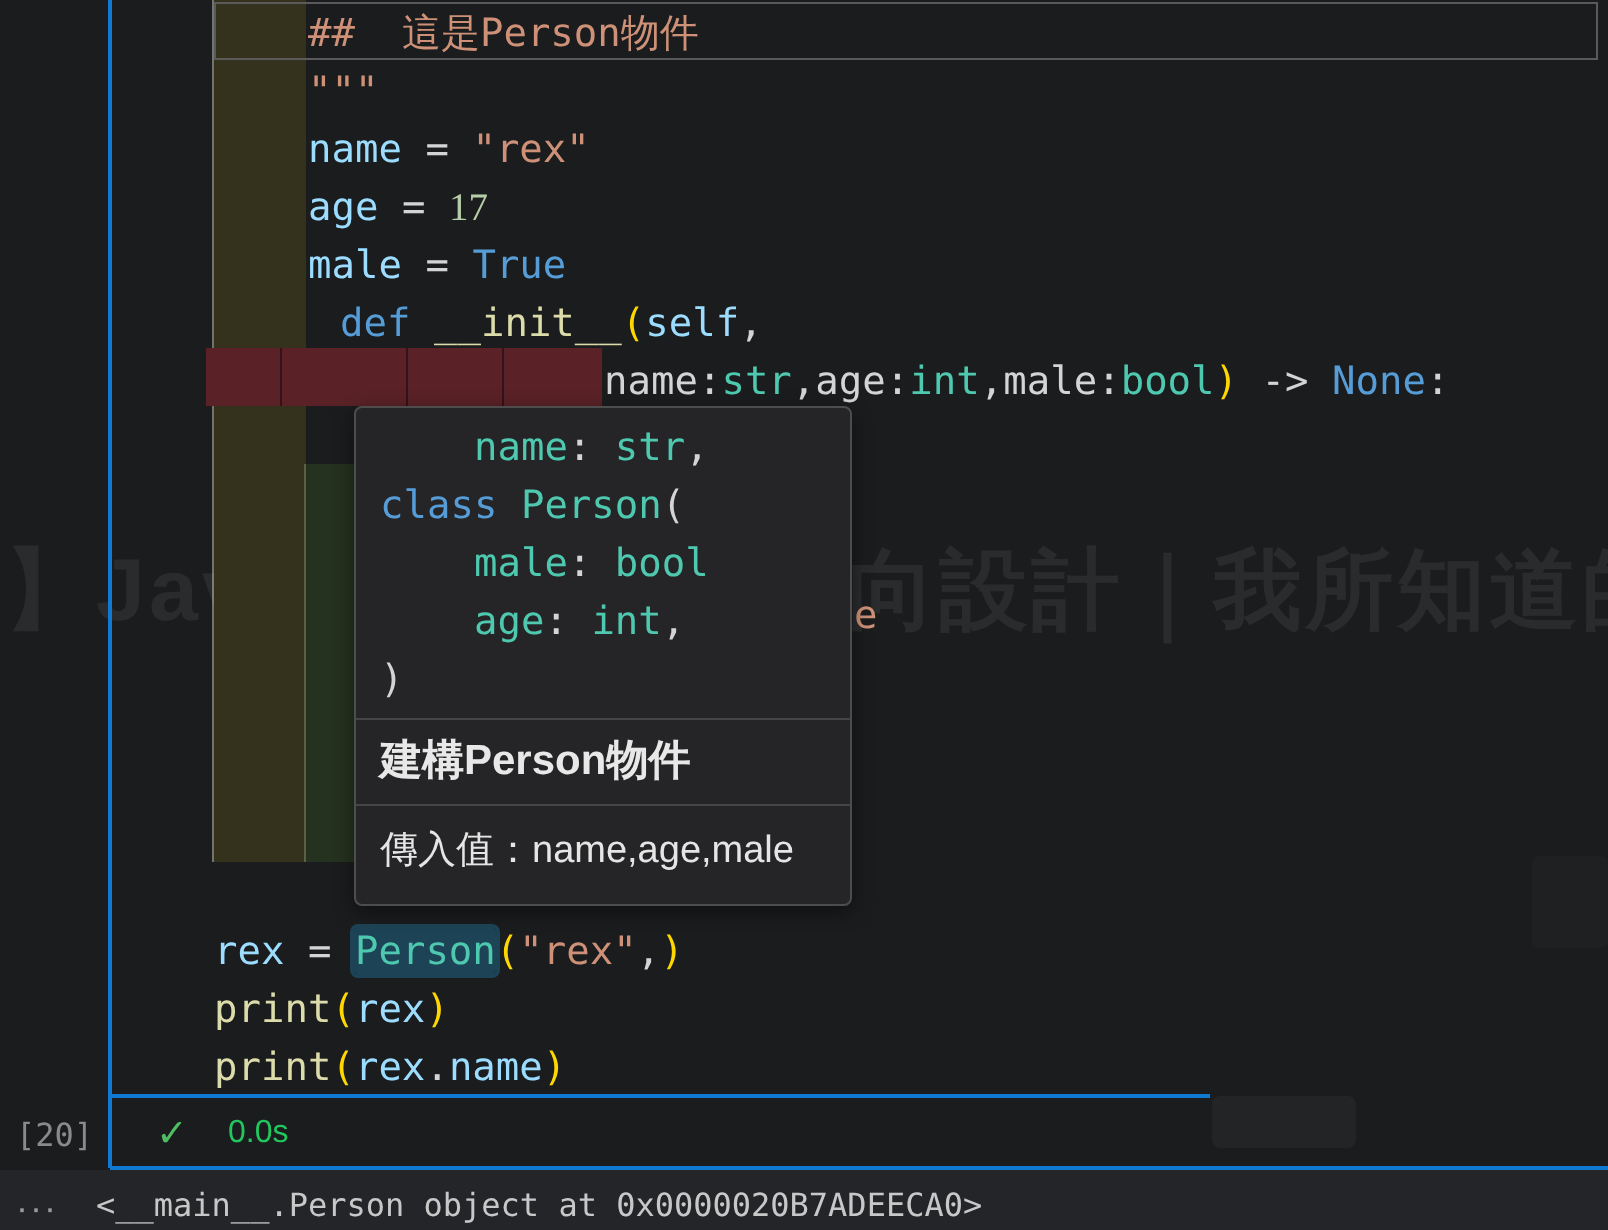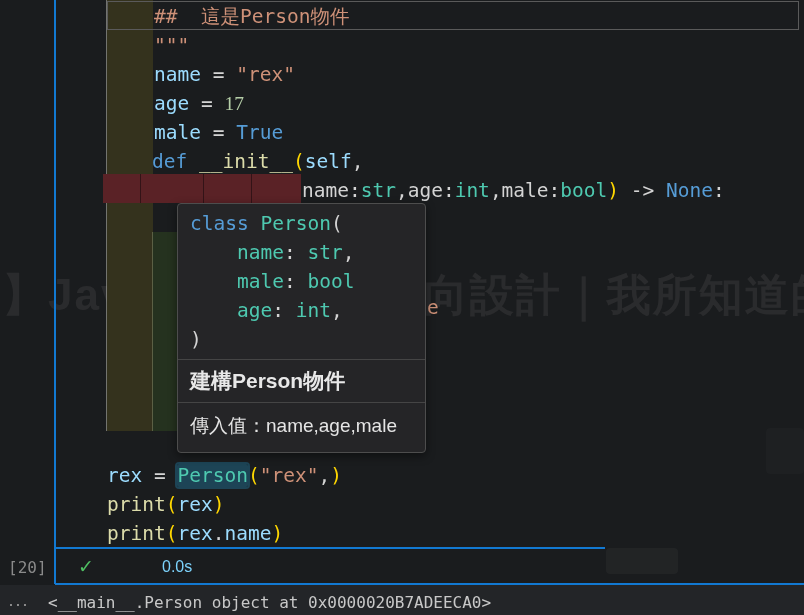--- a/index.html
+++ b/index.html
@@ -49,21 +49,21 @@
   .tooltip-sig{padding:5px 12px;}
   .sig-line{white-space:pre;font-family:"DejaVu Sans Mono",monospace;font-size:19.5px;line-height:29px;}
   .tooltip-heading{border-top:1px solid #454545;padding:7px 12px;font-size:21px;font-weight:bold;
     color:#e8e8e8;line-height:28px;}
   .tooltip-detail{border-top:1px solid #454545;padding:9px 12px 12px 12px;font-size:19px;
     color:#e5e5e5;line-height:28px;}
   
   .exec-count{position:absolute;left:8px;top:558px;font-family:"DejaVu Sans Mono",monospace;
     font-size:16px;color:#8a8a8a;z-index:9;}
   .check{position:absolute;left:78px;top:555px;font-size:19px;color:var(--success-green);z-index:9;}
-  .exec-time{position:absolute;left:114px;top:558px;font-size:16px;color:#7dd3fc;z-index:9;margin-left:48px;}
+  .exec-time{position:absolute;left:114px;top:558px;font-size:16px;color:#22c55e;z-index:9;}
   
   .out-ellipsis{position:absolute;left:8px;top:594px;font-size:18px;color:#9a9a9a;
     letter-spacing:1px;z-index:9;}
   .out-text{position:absolute;left:48px;top:593px;white-space:pre;
     font-family:"DejaVu Sans Mono",monospace;font-size:16px;color:#c8c8c8;z-index:9;}
 </style>
 </head>
 <body>
 
 <div class="stage">
@@ -94,32 +94,32 @@
   <div class="border-editor-bottom"></div>
   <div class="output-band"></div>
   <div class="border-cell-bottom"></div>
 
   <div id="editor-pane">
       <div class="code-line" style="left: 154px; top: 2px;"><span class="tok-str">##  這是Person物件</span></div>
       <div class="code-line" style="left: 154px; top: 31px;"><span class="tok-str">"""</span></div>
       <div class="code-line" style="left: 154px; top: 60px;"><span class="tok-var">name</span><span class="tok-plain"> = </span><span class="tok-str">"rex"</span></div>
       <div class="code-line" style="left: 154px; top: 89px;"><span class="tok-var">age</span><span class="tok-plain"> = </span><span class="tok-num">17</span></div>
       <div class="code-line" style="left: 154px; top: 118px;"><span class="tok-var">male</span><span class="tok-plain"> = </span><span class="tok-kw">True</span></div>
-      <div class="code-line" style="left: 152px; top: 147px;"><span class="tok-kw">def</span><span class="tok-plain"> </span><span class="tok-fn">__init__</span><span class="tok-brk">(</span><span class="tok-var">self</span><span class="tok-plain">,</span></div>
+      <div class="code-line" style="left: 170px; top: 147px;"><span class="tok-kw">def</span><span class="tok-plain"> </span><span class="tok-fn">__init__</span><span class="tok-brk">(</span><span class="tok-var">self</span><span class="tok-plain">,</span></div>
       <div class="code-line" style="left: 302px; top: 176px;"><span class="tok-plain">name:</span><span class="tok-type">str</span><span class="tok-plain">,age:</span><span class="tok-type">int</span><span class="tok-plain">,male:</span><span class="tok-type">bool</span><span class="tok-brk">)</span><span class="tok-plain"> -&gt; </span><span class="tok-kw">None</span><span class="tok-plain">:</span></div>
       <div class="code-line" style="left: 427px; top: 293px;"><span class="tok-str">e</span></div>
       <div class="code-line" style="left: 107px; top: 461px;"><span class="tok-var">rex</span><span class="tok-plain"> = </span><span class="tok-type tok-hl">Person</span><span class="tok-brk">(</span><span class="tok-str">"rex"</span><span class="tok-plain">,</span><span class="tok-brk">)</span></div>
       <div class="code-line" style="left: 107px; top: 490px;"><span class="tok-fn">print</span><span class="tok-brk">(</span><span class="tok-var">rex</span><span class="tok-brk">)</span></div>
       <div class="code-line" style="left: 107px; top: 519px;"><span class="tok-fn">print</span><span class="tok-brk">(</span><span class="tok-var">rex</span><span class="tok-plain">.</span><span class="tok-var">name</span><span class="tok-brk">)</span></div>
     </div>
 
   <div class="tooltip">
     <div class="tooltip-sig" id="tooltip-sig">
+        <div class="sig-line"><span class="tok-plain">    </span><span class="tok-type">name</span><span class="tok-plain">: </span><span class="tok-type">str</span><span class="tok-plain">,</span></div>
         <div class="sig-line"><span class="tok-kw">class</span><span class="tok-plain"> </span><span class="tok-type">Person</span><span class="tok-plain">(</span></div>
-        <div class="sig-line"><span class="tok-plain">    </span><span class="tok-type">name</span><span class="tok-plain">: </span><span class="tok-type">str</span><span class="tok-plain">,</span></div>
         <div class="sig-line"><span class="tok-plain">    </span><span class="tok-type">male</span><span class="tok-plain">: </span><span class="tok-type">bool</span></div>
         <div class="sig-line"><span class="tok-plain">    </span><span class="tok-type">age</span><span class="tok-plain">: </span><span class="tok-type">int</span><span class="tok-plain">,</span></div>
         <div class="sig-line"><span class="tok-plain">)</span></div>
       </div>
     <div class="tooltip-heading">建構Person物件</div>
     <div class="tooltip-detail">傳入值：name,age,male</div>
   </div>
 
   <div class="exec-count">[20]</div>
   <div class="check">✓</div>

